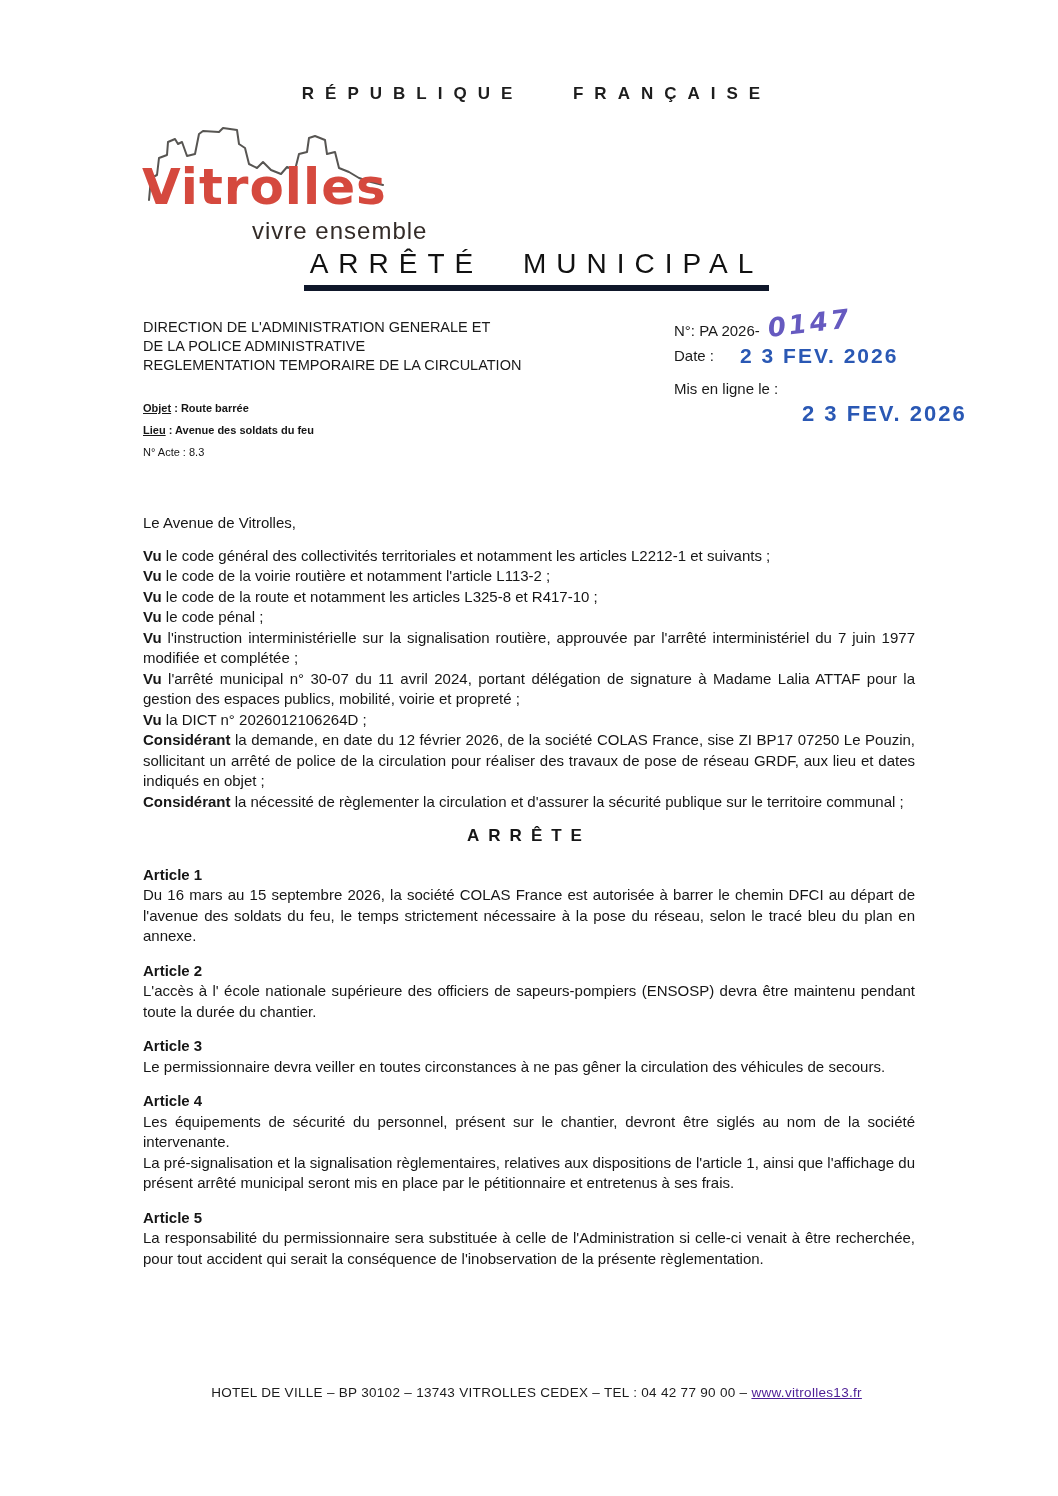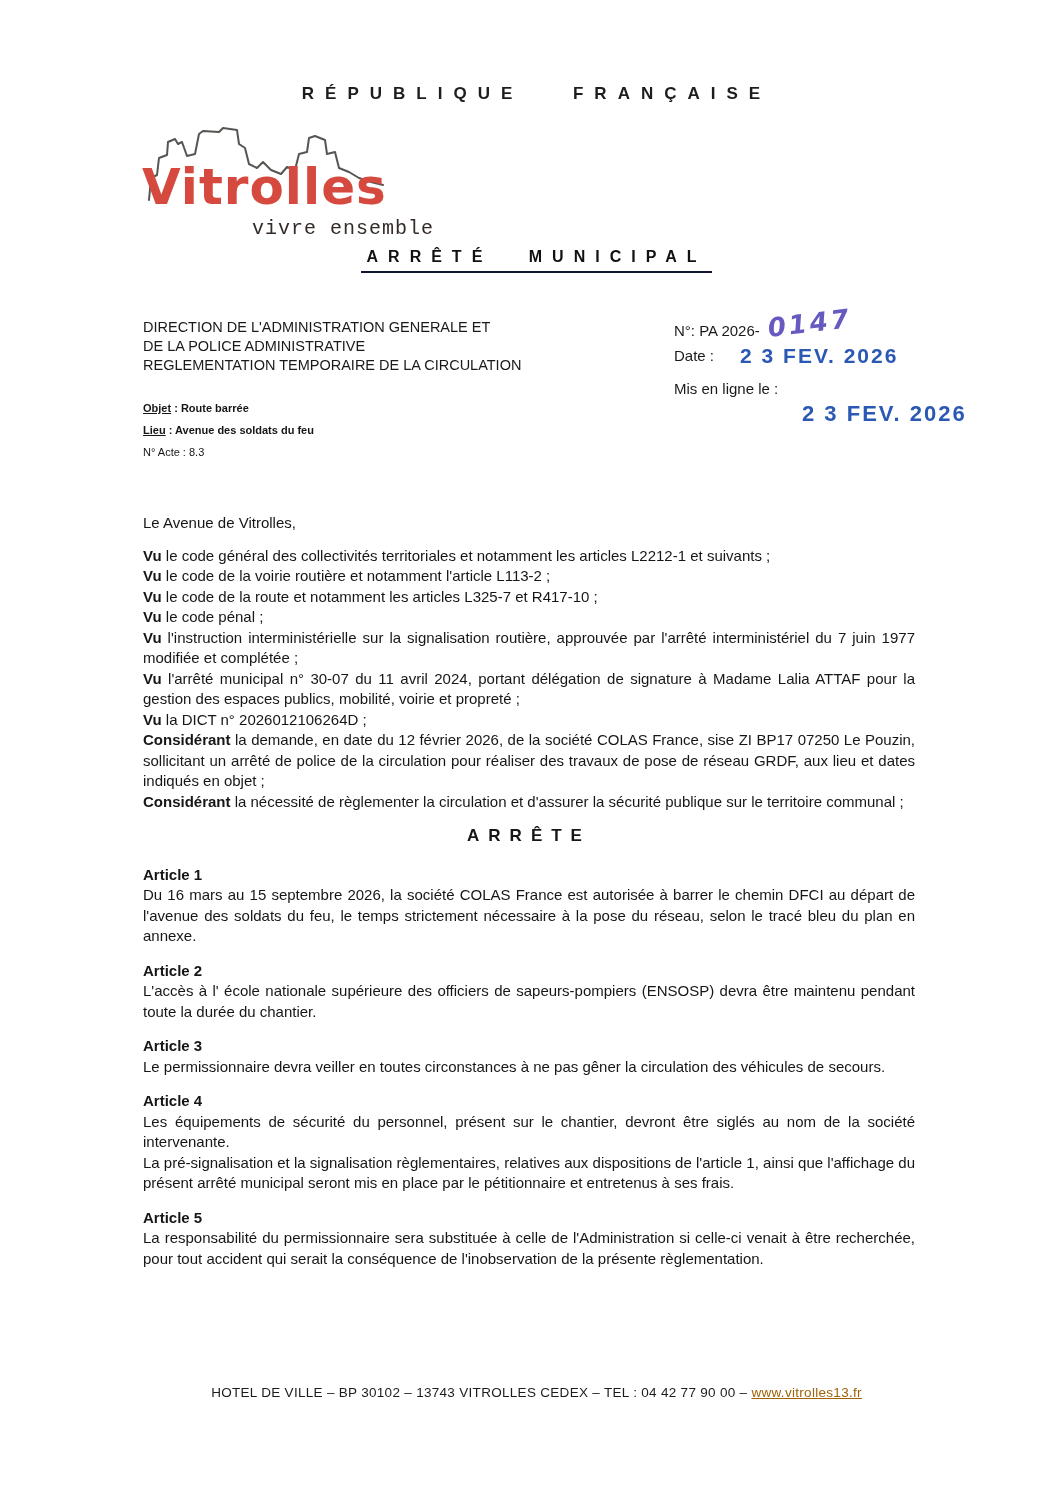--- a/index.html
+++ b/index.html
@@ -25,31 +25,31 @@
   .logo{position:absolute;top:122px;left:140px;width:300px;height:115px;}
   .logo .skyline{position:absolute;top:0;left:0;}
   .logo .wordmark{
     position:absolute;top:36px;left:2px;
     font-size:50px;font-weight:bold;
     color:#d5493e;letter-spacing:1px;
     font-family:"DejaVu Sans","Liberation Sans",sans-serif;
   }
   .logo .tagline{
     position:absolute;top:95px;left:112px;
-    font-size:20px;color:#332b27;letter-spacing:1px;
-    font-family:Liberation Mono, monospace;
+    font-size:24px;color:#332b27;letter-spacing:1px;
+    font-family:Liberation Sans, sans-serif;
   }
   
   .title-wrap{position:absolute;top:248px;left:0;width:100%;text-align:center;}
   .doc-title{
     display:inline-block;
-    font-size:16px;font-weight:bold;
+    font-size:28px;font-weight:normal;
     letter-spacing:10px;word-spacing:22px;
     color:#111;
-    border-bottom:2px solid #0f172a;
+    border-bottom:6px solid #0f172a;
     padding:0 6px 5px 6px;
   }
   
   .direction{
     position:absolute;top:318px;left:143px;width:470px;
     font-size:14.5px;line-height:19px;color:#1a1a1a;
   }
   .meta{position:absolute;top:312px;left:674px;width:310px;font-size:15px;color:#1a1a1a;}
   .meta-line{white-space:nowrap;}
   .handwriting{
@@ -97,21 +97,21 @@
   }
   .article{margin-bottom:14px;}
   .article .article-title{font-weight:bold;}
   .article p{margin:0;text-align:justify;}
   
   .footer{
     position:absolute;top:1385px;left:0;width:100%;
     text-align:center;
     font-size:13.5px;color:#1c1c1c;letter-spacing:0.3px;
   }
-  .footer a{color:#a16207;text-decoration:underline;cursor:pointer;}
+  .footer a{color:#4c1d95;text-decoration:underline;cursor:pointer;}
 </style>
 </head>
 <body>
 
 <div class="page">
 
   <div class="republique">RÉPUBLIQUE FRANÇAISE</div>
 
   <div class="logo">
     <svg class="skyline" width="260" height="80" viewBox="0 0 250 80">
@@ -147,21 +147,21 @@
     <div><span class="lbl">Lieu</span><span> : Avenue des soldats du feu</span></div>
     <div class="acte">N° Acte : 8.3</div>
   </div>
 
   <div class="doc-body">
     <div class="salutation">Le Avenue de Vitrolles,</div>
 
     <div class="recitals">
       <p><b>Vu</b><span> le code général des collectivités territoriales et notamment les articles L2212-1 et suivants ;</span></p>
       <p><b>Vu</b><span> le code de la voirie routière et notamment l'article L113-2 ;</span></p>
-      <p><b>Vu</b><span> le code de la route et notamment les articles L325-7 et R417-10 ;</span></p>
+      <p><b>Vu</b><span> le code de la route et notamment les articles L325-8 et R417-10 ;</span></p>
       <p><b>Vu</b><span> le code pénal ;</span></p>
       <p><b>Vu</b><span> l'instruction interministérielle sur la signalisation routière, approuvée par l'arrêté interministériel du 7 juin 1977 modifiée et complétée ;</span></p>
       <p><b>Vu</b><span> l'arrêté municipal n° 30-07 du 11 avril 2024, portant délégation de signature à Madame Lalia ATTAF pour la gestion des espaces publics, mobilité, voirie et propreté ;</span></p>
       <p><b>Vu</b><span> la DICT n° 2026012106264D ;</span></p>
       <p><b>Considérant</b><span> la demande, en date du 12 février 2026, de la société COLAS France, sise ZI BP17 07250 Le Pouzin, sollicitant un arrêté de police de la circulation pour réaliser des travaux de pose de réseau GRDF, aux lieu et dates indiqués en objet ;</span></p>
       <p><b>Considérant</b><span> la nécessité de règlementer la circulation et d'assurer la sécurité publique sur le territoire communal ;</span></p>
     </div>
 
     <div class="arrete-heading">ARRÊTE</div>
 

